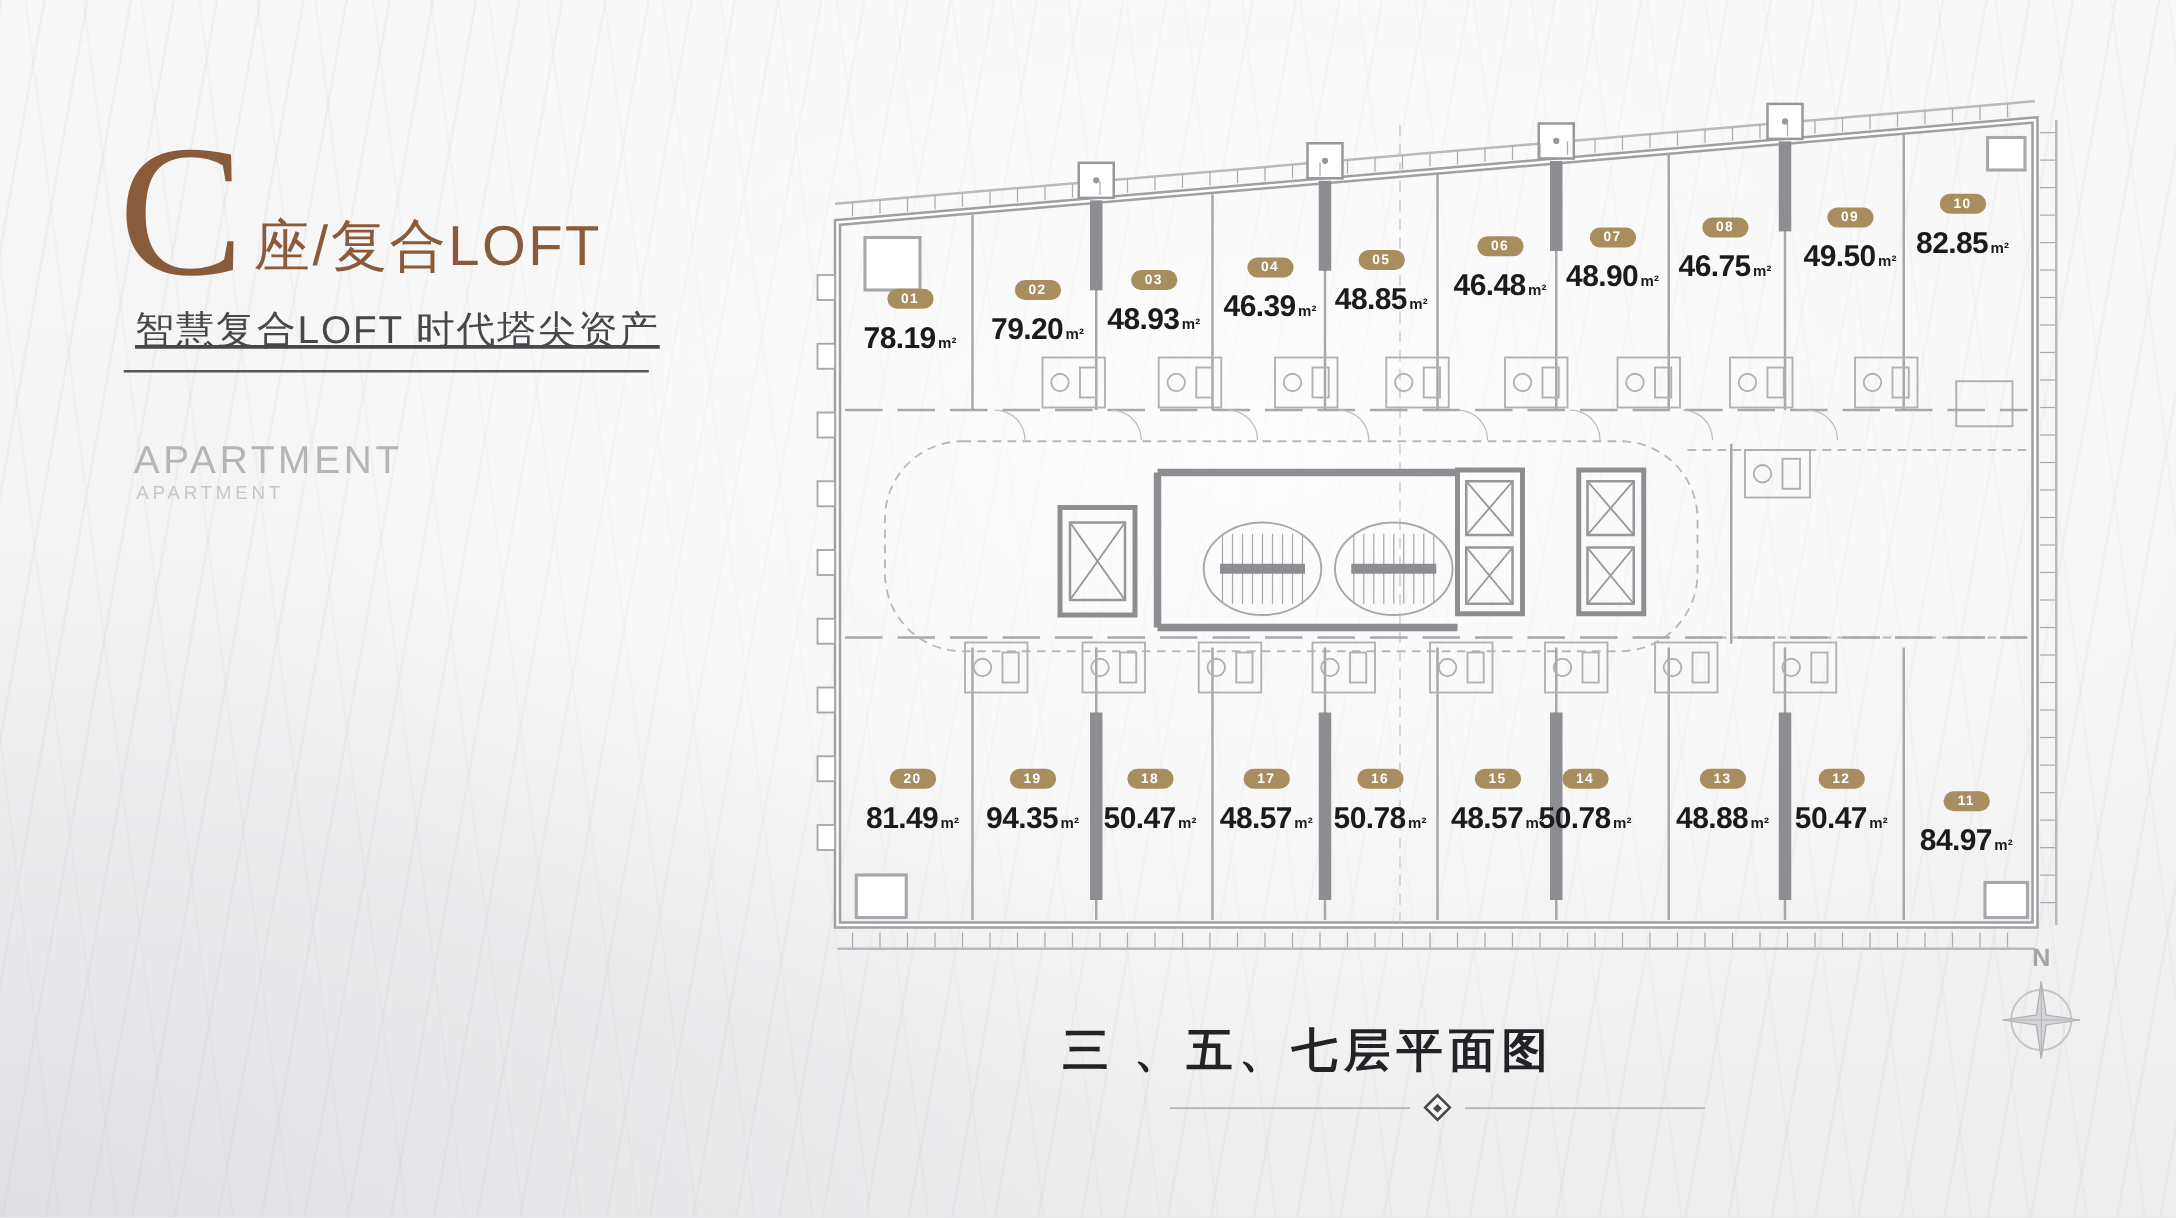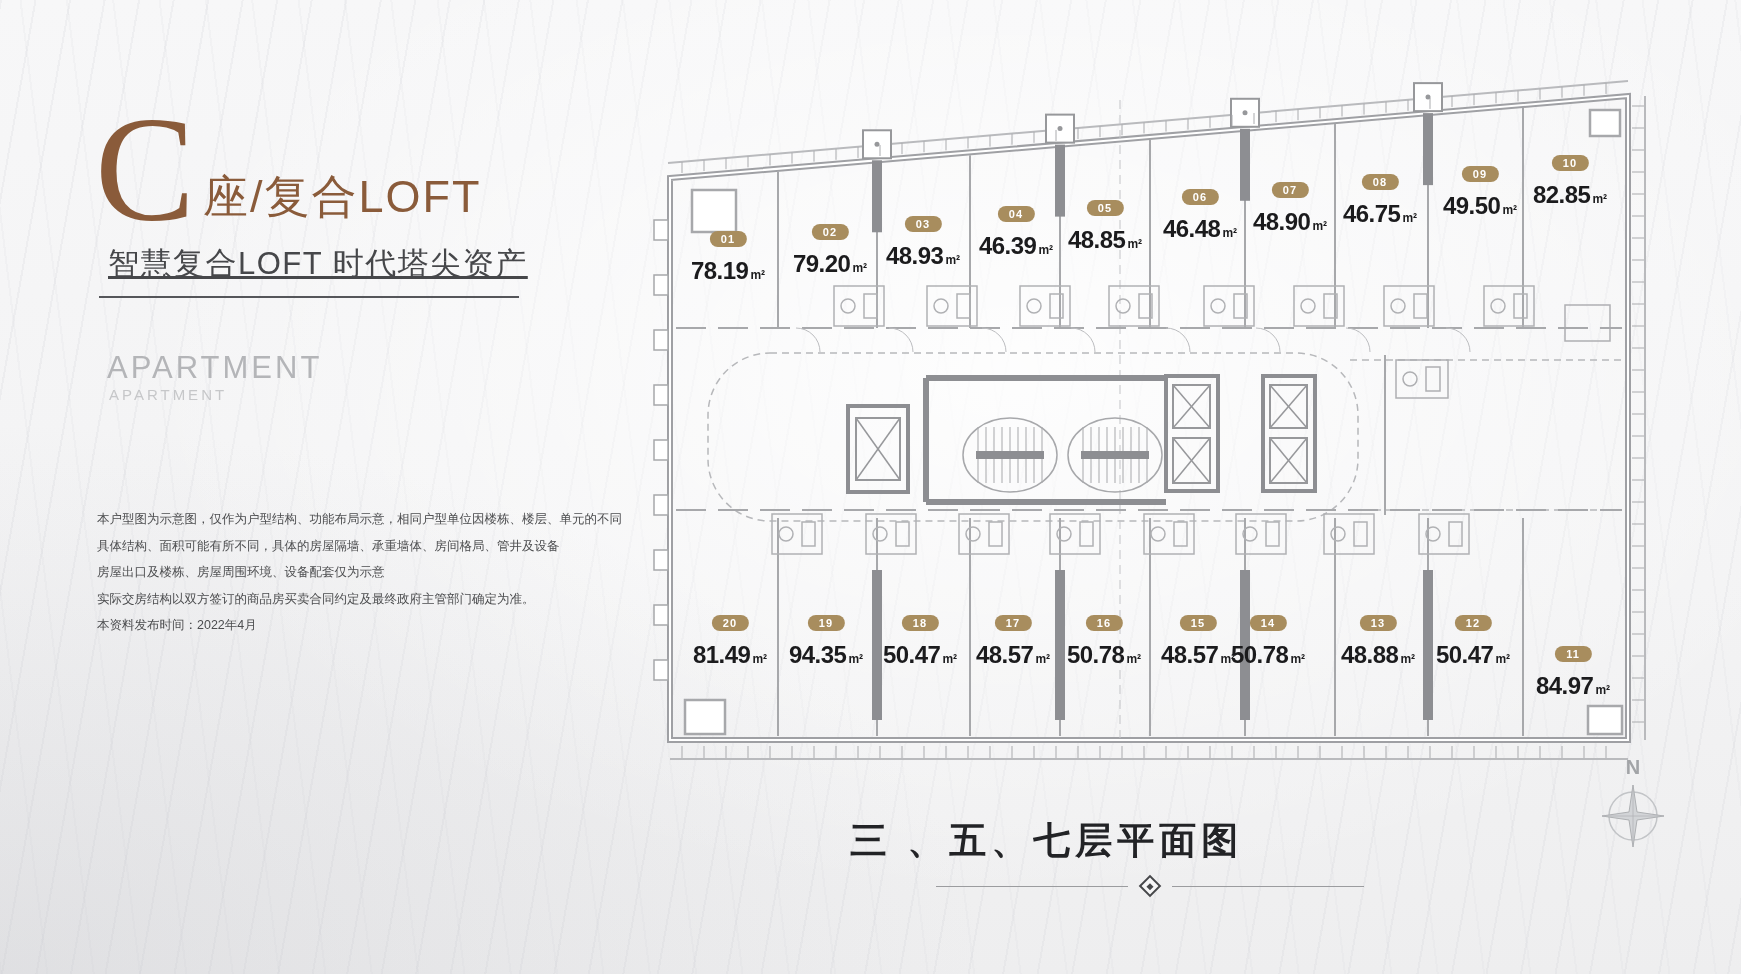--- a/index.html
+++ b/index.html
@@ -53,27 +53,20 @@
   <div class="tex tex4"></div>
 
   <div class="brand">
     <div class="brand-letter">C</div>
     <div class="brand-rest">座/复合LOFT</div>
   </div>
   <div class="subtitle">智慧复合LOFT 时代塔尖资产</div>
   <div class="subtitle-rule"></div>
   <div class="en-title">APARTMENT</div>
   <div class="en-sub">APARTMENT</div>
-  <div class="disclaimer">
-    <div>本户型图为示意图，仅作为户型结构、功能布局示意，相同户型单位因楼栋、楼层、单元的不同</div>
-    <div>具体结构、面积可能有所不同，具体的房屋隔墙、承重墙体、房间格局、管井及设备</div>
-    <div>房屋出口及楼栋、房屋周围环境、设备配套仅为示意</div>
-    <div>实际交房结构以双方签订的商品房买卖合同约定及最终政府主管部门确定为准。</div>
-    <div>本资料发布时间：2022年4月</div>
-  </div>
 
   <svg class="plan-svg" viewBox="0 0 1090 700">
     <g fill="none">
       <path d="M80,108 L1038,26 L1038,670 L80,670 Z" stroke="#9fa0a4" stroke-width="6"></path>
       <path d="M80,108 L1038,26 L1038,670 L80,670 Z" stroke="#ffffff" stroke-width="2"></path>
       <path d="M78,93 L1038,11" stroke="#b9babd" stroke-width="2"></path>
       <path d="M80,689 L1038,689" stroke="#b9babd" stroke-width="2"></path>
       <path d="M1055,26 L1055,670" stroke="#b9babd" stroke-width="2"></path>
     </g>
     <g fill="#ffffff" stroke="#a7a8ab" stroke-width="2.5">
@@ -426,21 +419,21 @@
       <div class="area"><span>50.78</span><span class="sqm">m²</span></div>
     </div>
   <div class="unit" style="left:1378px;top:615px">
       <div class="badge">13</div>
       <div class="area"><span>48.88</span><span class="sqm">m²</span></div>
     </div>
   <div class="unit" style="left:1473px;top:615px">
       <div class="badge">12</div>
       <div class="area"><span>50.47</span><span class="sqm">m²</span></div>
     </div>
-  <div class="unit" style="left:1573px;top:646px">
+  <div class="unit" style="left:1573px;top:633px">
       <div class="badge">11</div>
       <div class="area"><span>84.97</span><span class="sqm">m²</span></div>
     </div>
 
   <div class="caption">三 、五、七层平面图</div>
   <div class="divider">
     <div class="line"></div>
     <div class="diamond">
         <i></i>
       </div>

